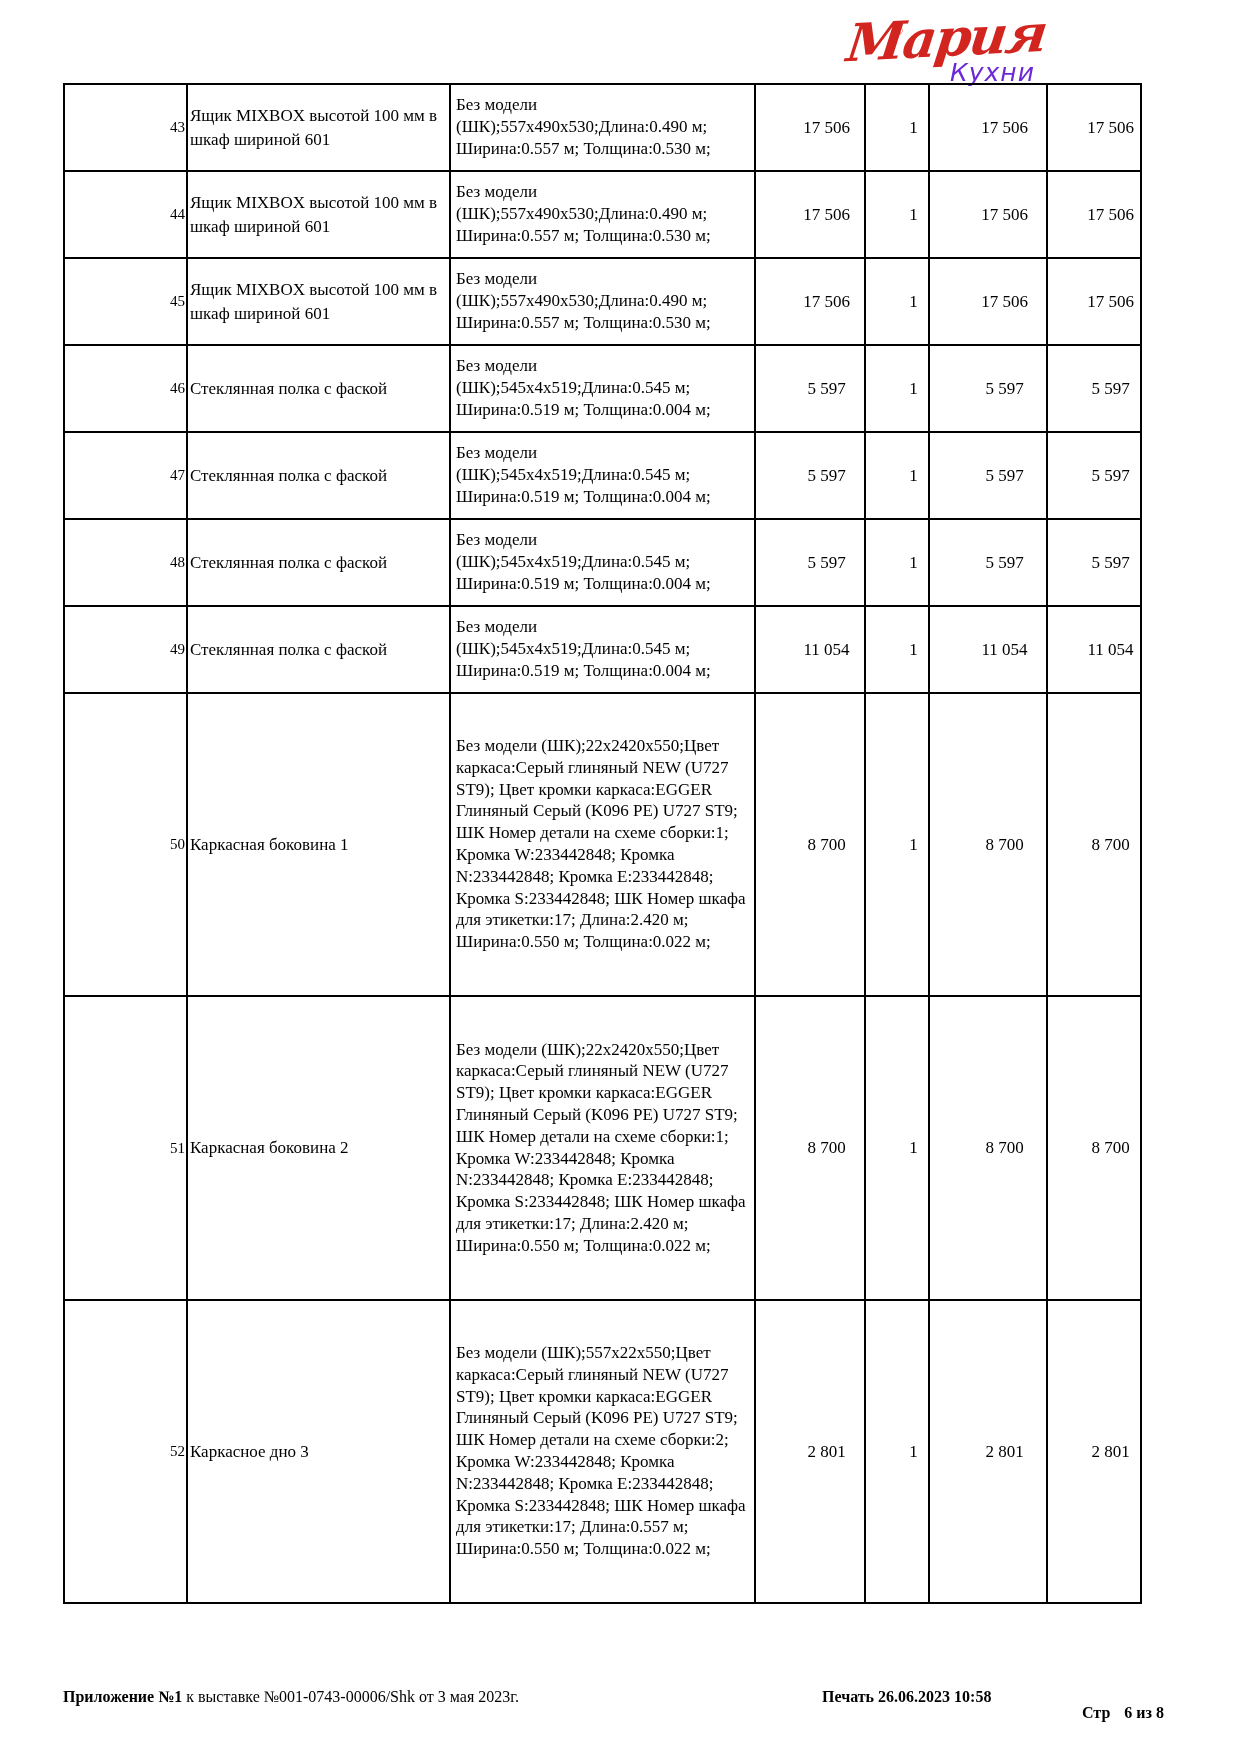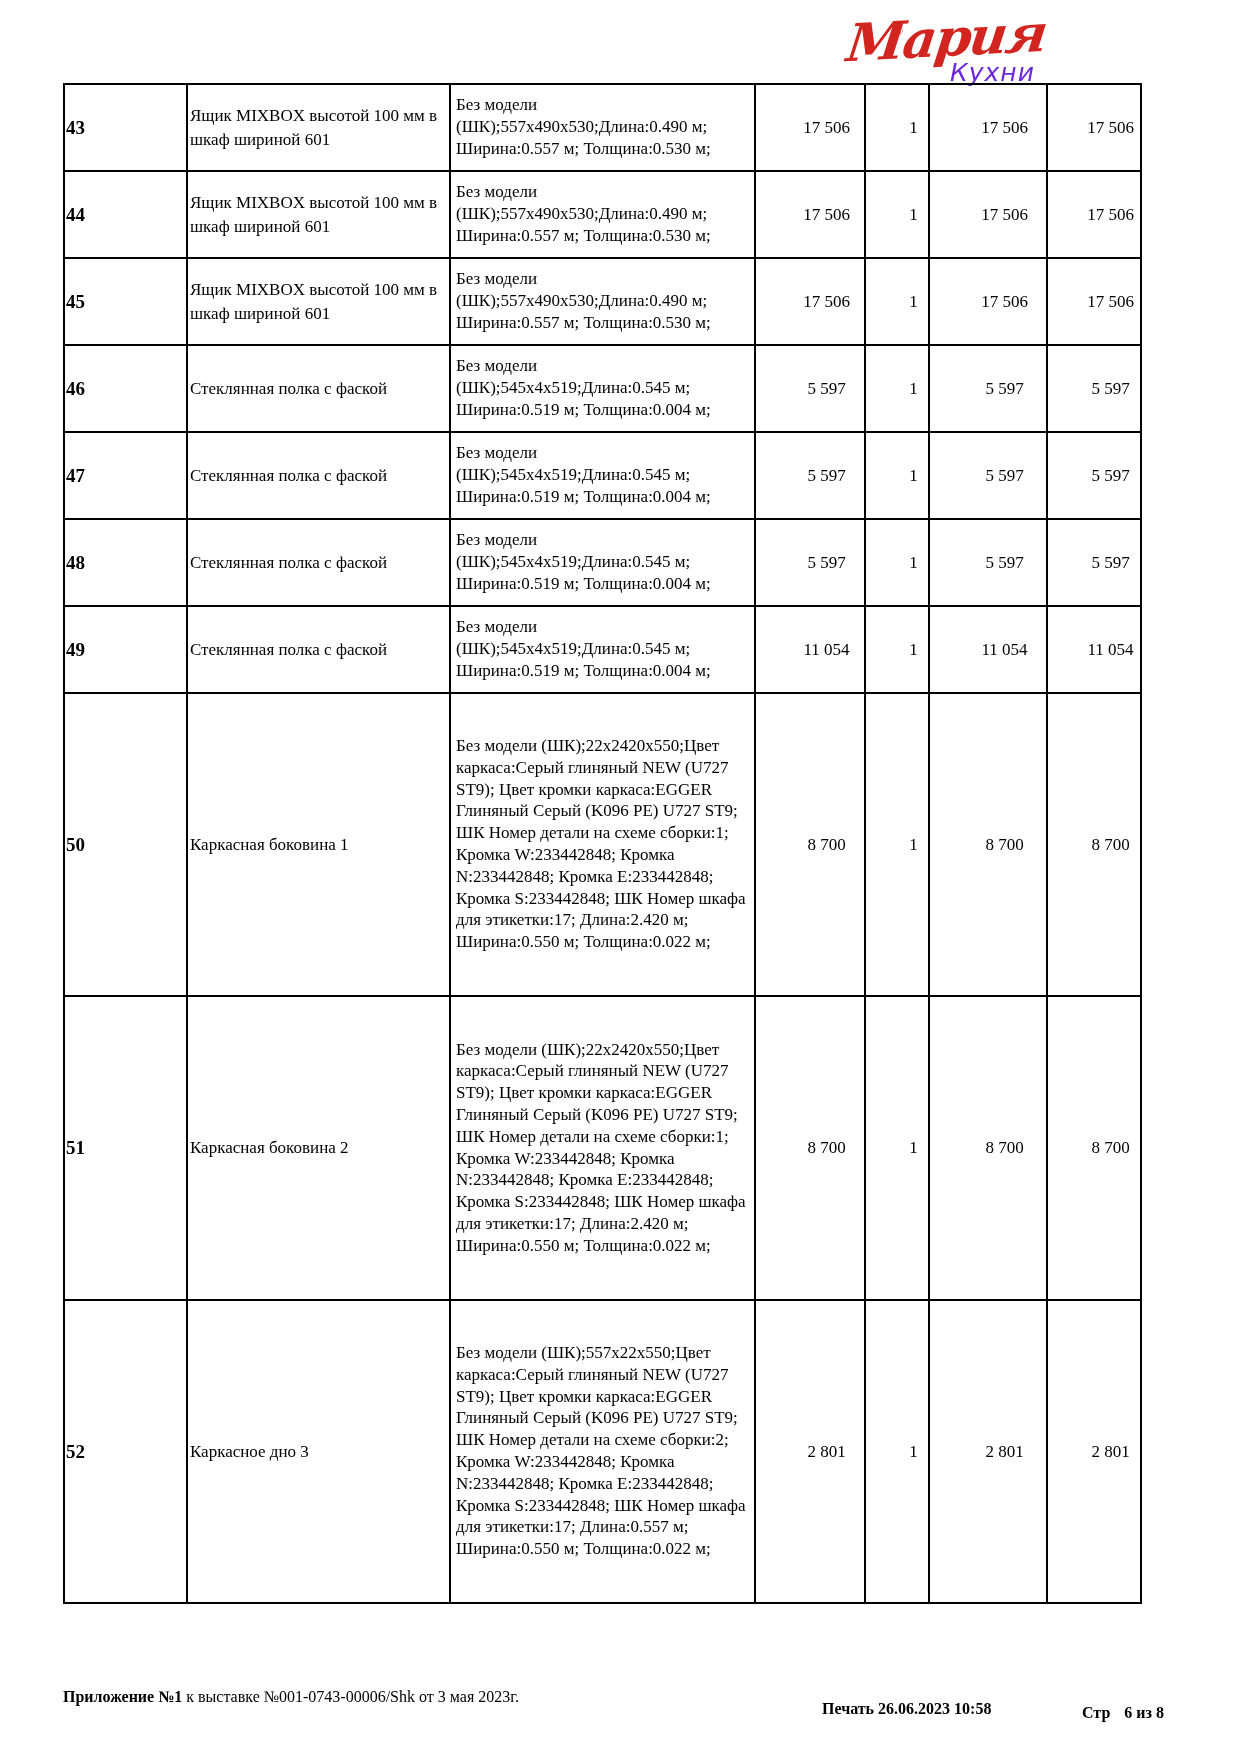--- a/index.html
+++ b/index.html
@@ -43,34 +43,34 @@
     table-layout:fixed;
   }
   .items-table td{
     border:2px solid #000;
     vertical-align:middle;
     overflow:hidden;
   }
   tr.h-s{height:87px;}
   tr.h-l1{height:303px;}
   tr.h-l2{height:304px;}
-  td.c-num{text-align:left;font-size:19px;font-weight:bold;}
+  td.c-num{text-align:right;font-size:15px;}
   td.c-name{padding:2px 6px 2px 2px;font-size:17px;line-height:24px;text-align:left;}
   td.c-desc{
     padding:0 6px 1px 5px;
     font-size:17px;line-height:21.8px;
     text-align:left;
     overflow-wrap:break-word;word-break:break-word;
   }
   td.c-money{text-align:center;font-size:17px;white-space:nowrap;padding-left:34px;}
   
   .footer{position:absolute;top:1688px;left:0;width:1048px;height:24px;font-size:16px;}
   .footer-left{position:absolute;left:63px;top:0;white-space:nowrap;}
   .footer-left b{font-weight:bold;}
-  .footer-print{position:absolute;left:822px;top:12px;font-weight:bold;white-space:nowrap;}
+  .footer-print{position:absolute;left:822px;top:0;font-weight:bold;white-space:nowrap;}
   .footer-page{position:absolute;left:1082px;top:16px;font-weight:bold;white-space:nowrap;}
   .footer-page .pg-num{margin-left:14px;}
 </style>
 </head>
 <body>
 
 <div class="page">
 
   <div class="logo">
     <div class="logo-script">Мария</div>

